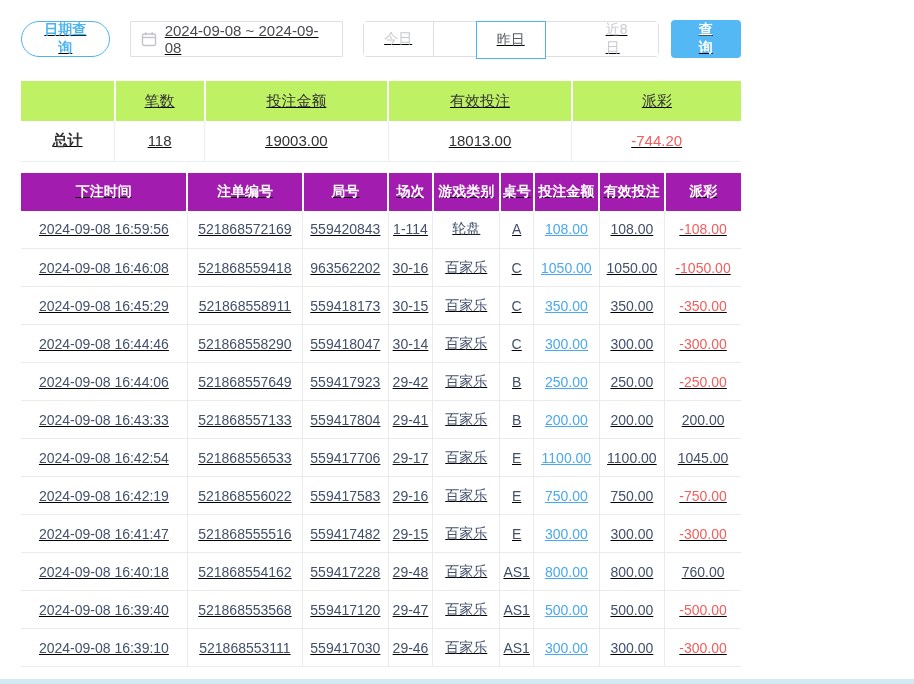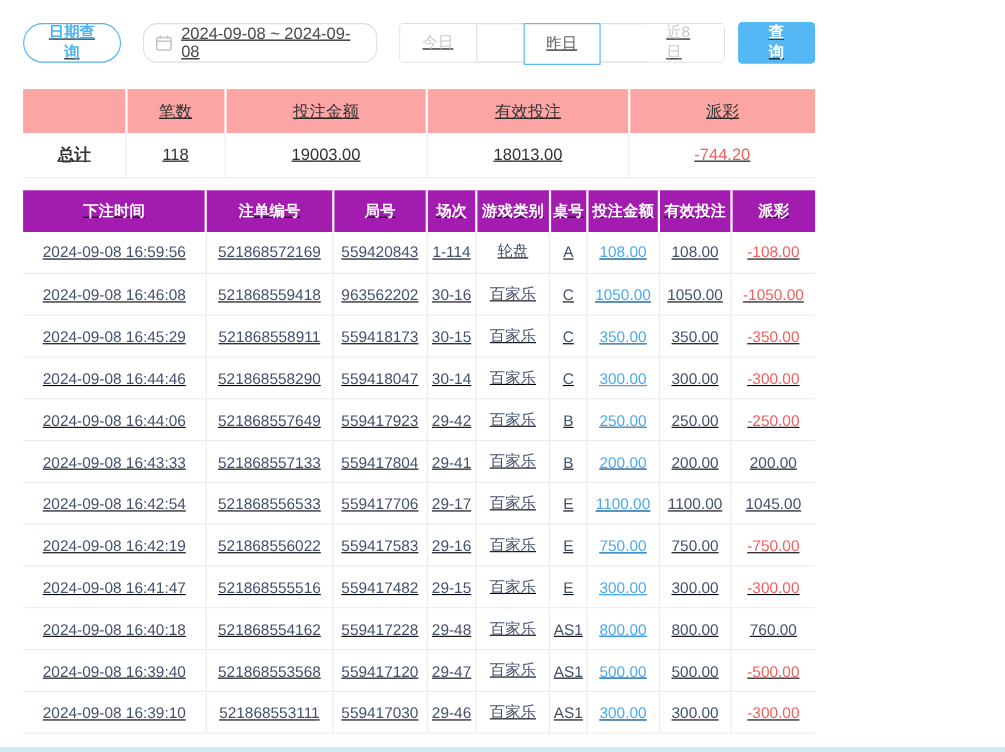--- a/index.html
+++ b/index.html
@@ -7,39 +7,39 @@
     font-family: "Liberation Sans", "DejaVu Sans", sans-serif; }
   .page { position: relative; width: 762px; height: 684px; padding: 21px; text-decoration: underline; }
 
   
   .toolbar { display: flex; align-items: center; height: 36px; }
   .pill { height: 36px; padding: 0 17px; border-radius: 18px; background: #fff;
     font-size: 14px; cursor: pointer; display: inline-flex; align-items: center; }
   .pill.active { border: 1px solid #4db3f0; color: #4db3f0; font-weight: bold; }
   .pill.inactive { border: 1px solid #dcdfe6; color: #737373; margin-left: 20px; }
   .date-input { margin-left: 20px; width: 225px; height: 36px; border: 1px solid #dcdfe6;
-    border-radius: 13px; display: inline-flex; align-items: center; padding: 0 10px;
+    border-radius: 1px; display: inline-flex; align-items: center; padding: 0 10px;
     color: #4a4a4a; font-size: 15px; cursor: pointer; }
   .date-input svg { margin-right: 8px; flex: 0 0 auto; }
   .segmented { margin-left: 20px; display: inline-flex; height: 36px;
     border: 1px solid #dcdfe6; border-radius: 4px; overflow: visible; gap: 43px; }
   .segment { min-width: 70px; padding: 0 18px; display: inline-flex; align-items: center;
     justify-content: center; font-size: 14px; color: #c6c9cf; cursor: pointer;
     border-right: 1px solid #dcdfe6; background: #fff; }
   .segment:last-child { border-right: none; }
   .segment.active { color: #5a5e66; border: 1px solid #4db3f0; margin: -1px;
     height: 38px; position: relative; z-index: 2; }
   .search-btn { margin-left: 12px; height: 38px; padding: 0 22px; background: #54b8f5;
     color: #fff; font-size: 14px; font-weight: bold; border: none; border-radius: 4px;
     cursor: pointer; }
 
   
   .summary { width: 100%; margin-top: 24px; border-collapse: collapse; table-layout: fixed;
     text-align: center; font-size: 15px; }
-  .summary thead th { background: #fca5a5; height: 40px; font-weight: normal; color: #333;
+  .summary thead th { background: #bef264; height: 40px; font-weight: normal; color: #333;
     border-right: 2px solid #fff; }
   .summary thead th:last-child { border-right: none; }
   .summary tbody td { height: 40px; background: #fff; color: #333;
     border-right: 1px solid #ebeef5; border-bottom: 1px solid #ebeef5; }
   .summary tbody td:last-child { border-right: none; }
   .summary .total-label { font-weight: bold; }
   .summary .neg { color: #f25d5d; }
   .sum-c0 { width: 13%; } .sum-c1 { width: 12.5%; } .sum-c2 { width: 25.5%; }
   .sum-c3 { width: 25.5%; } .sum-c4 { width: 23.5%; }
 

